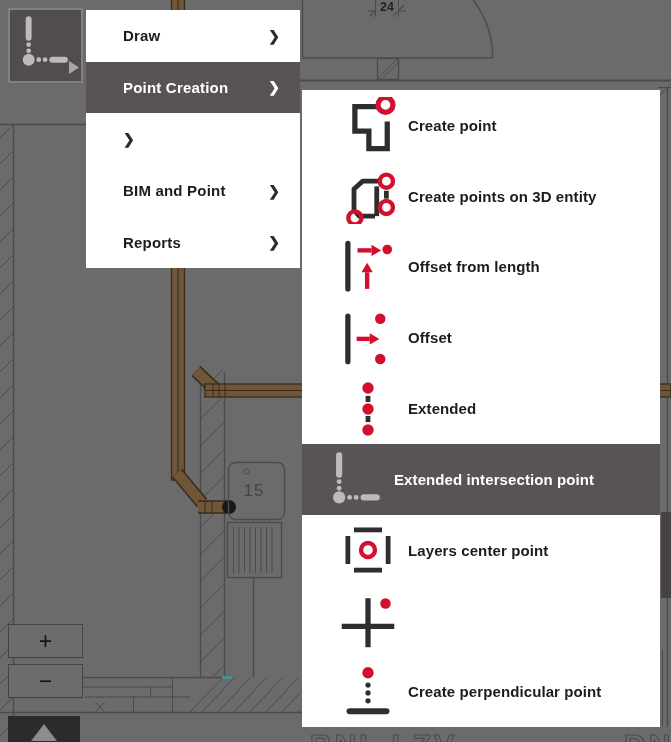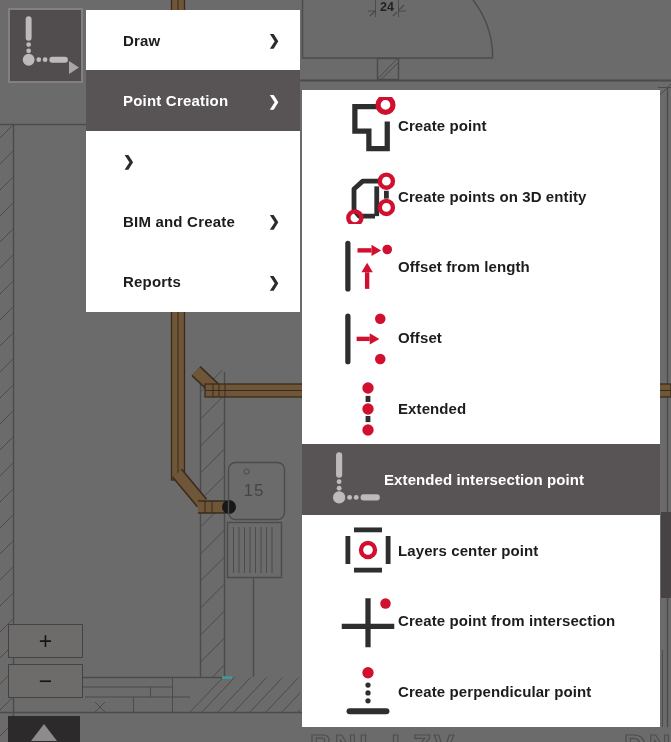--- a/index.html
+++ b/index.html
@@ -20,34 +20,34 @@
     font-family:"Liberation Sans",sans-serif;letter-spacing:3px;}
   .cyan{stroke:var(--c-cyan_mark);stroke-width:2.5;}
 
   
   .tool-btn{position:absolute;left:8px;top:8px;width:75px;height:75px;
     background:#514D4E;border:2px solid #847F80;box-sizing:border-box;cursor:pointer;}
   .tool-btn .glyph{position:absolute;left:6px;top:5px;}
   .tool-btn .corner{position:absolute;right:2px;bottom:3px;}
 
   
-  .menu1{position:absolute;left:86px;top:10px;width:214px;height:302px;
+  .menu1{position:absolute;left:86px;top:10px;width:214px;height:258px;
     background:var(--c-menu_background);display:flex;flex-direction:column;}
   .m1-item{flex:1;display:flex;align-items:center;padding:0 20px 0 37px;cursor:pointer;}
   .m1-label{flex:1;font-size:15px;font-weight:700;color:var(--c-menu_text);letter-spacing:.2px;}
   .m1-chevron{font-size:14px;font-weight:700;color:#2B2B2B;}
   .m1-item.hl{background:var(--c-highlight_background);}
   .m1-item.hl .m1-label,.m1-item.hl .m1-chevron{color:var(--c-highlight_text);}
 
   .menu2{position:absolute;left:302px;top:90px;width:358px;height:637px;
     background:var(--c-menu_background);display:flex;flex-direction:column;}
   .m2-item{flex:1;display:flex;align-items:center;padding-left:36px;cursor:pointer;}
   .m2-icon{width:60px;height:58px;flex:none;display:flex;align-items:center;justify-content:center;}
   .m2-icon svg{width:56px;height:56px;}
-  .m2-label{margin-left:0;font-size:15px;font-weight:700;color:var(--c-menu_text);letter-spacing:.1px;}
+  .m2-label{margin-left:10px;font-size:15px;font-weight:700;color:var(--c-menu_text);letter-spacing:.1px;}
   .m2-item.hl{background:var(--c-highlight_background);padding-left:22px;}
   .m2-item.hl .m2-label{color:var(--c-highlight_text);}
 
   
   .zoom-btn{position:absolute;left:8px;width:75px;height:34px;box-sizing:border-box;
     background:#6E6B6B;border:1.5px solid #454243;color:#141414;
     display:flex;align-items:center;justify-content:center;
     font-size:23px;font-weight:400;cursor:pointer;}
   #zoom-in{top:624px;} #zoom-out{top:664px;}
 
@@ -163,21 +163,21 @@
      <span class="m1-chevron">❯</span>
     </div>
     <div class="m1-item hl">
       <span class="m1-label">Point Creation</span>
      <span class="m1-chevron">❯</span>
     </div>
     <div class="m1-item">
      <span class="m1-chevron">❯</span>
     </div>
     <div class="m1-item">
-      <span class="m1-label">BIM and Create</span>
+      <span class="m1-label">BIM and Point</span>
      <span class="m1-chevron">❯</span>
     </div>
     <div class="m1-item">
       <span class="m1-label">Reports</span>
      <span class="m1-chevron">❯</span>
     </div>
   </div>
 <div class="menu2" id="menu2">
     <div class="m2-item">
       <span class="m2-icon">
@@ -267,21 +267,20 @@
      <span class="m2-label">Layers center point</span>
     </div>
     <div class="m2-item">
       <span class="m2-icon">
         <svg viewBox="0 0 64 64" xmlns="http://www.w3.org/2000/svg">
           <line x1="32" y1="6" x2="32" y2="62" stroke="#2E2D2F" stroke-width="6"></line>
        <line x1="2" y1="38" x2="62" y2="38" stroke="#2E2D2F" stroke-width="6"></line>
        <circle cx="52" cy="12" r="6" fill="#D11030"></circle>
         </svg>
       </span>
-     <span class="m2-label">Create point from intersection</span>
     </div>
     <div class="m2-item">
       <span class="m2-icon">
         <svg viewBox="0 0 64 64" xmlns="http://www.w3.org/2000/svg">
           <circle cx="32" cy="10" r="6.5" fill="#D11030"></circle>
        <circle cx="32" cy="24" r="3" fill="#2E2D2F"></circle>
        <circle cx="32" cy="33" r="3" fill="#2E2D2F"></circle>
        <circle cx="32" cy="42" r="3" fill="#2E2D2F"></circle>
        <line x1="11" y1="54" x2="53" y2="54" stroke="#2E2D2F" stroke-width="7" stroke-linecap="round"></line>
         </svg>

